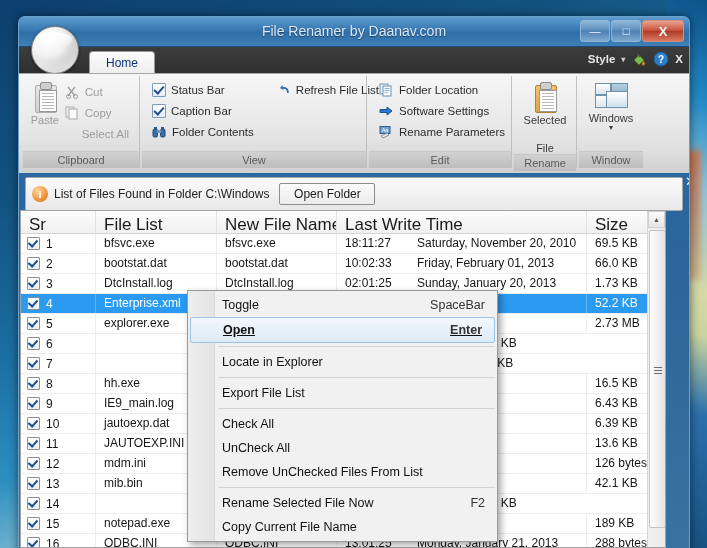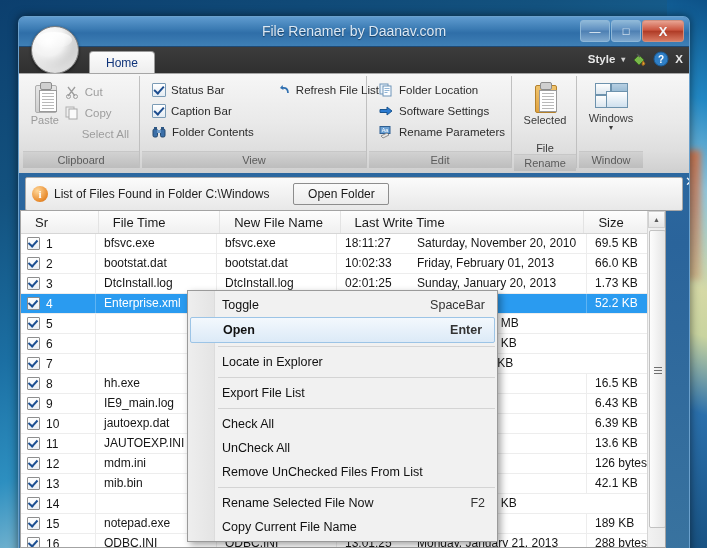--- a/index.html
+++ b/index.html
@@ -155,43 +155,43 @@
     background:linear-gradient(180deg,#fbfbfb,#e8e8e8);
     border:1px solid #a8a8a8;border-radius:2px;
     display:flex;align-items:center;padding:0 6px;box-sizing:border-box;position:relative;
   }
   #infobar .i-ico{
     width:16px;height:16px;border-radius:50%;margin-right:6px;flex:none;
     background:radial-gradient(circle at 35% 30%,#ffd79a,#e8892a 70%,#b5641a);
     color:#fff;font-size:11px;font-weight:bold;text-align:center;line-height:16px;
     font-family:"Liberation Serif",serif;
   }
-  #infobar .i-txt{color:#222;font-size:12px;margin-right:24px;white-space:nowrap;}
+  #infobar .i-txt{color:#222;font-size:12px;margin-right:10px;white-space:nowrap;}
   #open-folder-btn{
     height:22px;min-width:96px;padding:0 12px;
     background:linear-gradient(180deg,#fbfbfb,#ececec);
     border:1px solid #8d8d8d;border-radius:2px;
     font-size:12px;color:#1a1a1a;cursor:pointer;
   }
   #infobar-close{
     position:absolute;right:-14px;top:-4px;color:#ffffff;font-size:13px;cursor:pointer;
   }
   
   #listwrap{
     position:absolute;left:20px;top:210px;width:646px;height:338px;
     background:#fff;border:1px solid #a3a3a3;box-sizing:border-box;overflow:hidden;
   }
   #thead{
     display:flex;height:22px;
     background:linear-gradient(180deg,#fdfdfd,#f0f0f0);
     border-bottom:1px solid #d6d6d6;
   }
   #thead .th{
-    font-size:13px;color:#1a1a1a;padding:4px 2px 0 8px;box-sizing:border-box;
-    border-right:1px solid #e3e3e3;overflow:hidden;white-space:nowrap;cursor:pointer;margin-left:6px;
+    font-size:17px;color:#1a1a1a;padding:4px 2px 0 8px;box-sizing:border-box;
+    border-right:1px solid #e3e3e3;overflow:hidden;white-space:nowrap;cursor:pointer;
   }
   .c-sr{width:75px;}
   .c-fn{width:121px;}
   .c-nfn{width:120px;}
   .c-lwt{width:250px;}
   .c-sz{width:78px;border-right:none !important;}
   .row{display:flex;height:19px;align-items:center;border-bottom:1px solid #ededed;}
   .row.sel{background:#2a9bf0;color:#fff;}
   .cell{font-size:12px;color:#161616;padding-left:8px;box-sizing:border-box;
         white-space:nowrap;overflow:hidden;border-right:1px solid #ededed;height:19px;line-height:18px;}
@@ -238,21 +238,21 @@
     background:linear-gradient(90deg,#eeeeee,#e4e4e4);border-right:1px solid #dcdcdc;
   }
   .mi{
     position:relative;height:24px;display:flex;align-items:center;
     padding-left:34px;padding-right:12px;font-size:12.5px;color:#111;cursor:pointer;z-index:2;gap:47px;
   }
   .mi .accel{margin-left:auto;color:#333;font-size:12.5px;}
   .mi.hl{
     background:linear-gradient(180deg,#f3f8fd,#dceaf7);
     border:1px solid #9cc4e6;border-radius:2px;margin:0 2px;
-    padding-left:32px;font-weight:bold;
+    padding-left:32px;font-weight:bold;text-decoration:underline;
   }
   .mi.hl .accel{font-weight:bold;padding-left:43px;}
   .msep{height:1px;background:#d4d4d4;margin:3px 2px 3px 30px;z-index:2;position:relative;}
 </style>
 </head>
 <body>
 
 <div id="desktop">
   <div class="swoosh1"></div>
   <div class="swoosh2"></div>
@@ -457,21 +457,21 @@
     <div class="i-ico">i</div>
     <div class="i-txt">List of Files Found in Folder C:\Windows</div>
     <button id="open-folder-btn">Open Folder</button>
     <span id="infobar-close">✕</span>
   </div>
 </div>
 
 <div id="listwrap">
   <div id="thead">
     <div class="th c-sr">Sr</div>
-    <div class="th c-fn">File Time</div>
+    <div class="th c-fn">File List</div>
     <div class="th c-nfn">New File Name</div>
     <div class="th c-lwt">Last Write Time</div>
     <div class="th c-sz">Size</div>
   </div>
   <div id="tbody">
       <div class="row">
         <div class="cell c-sr">
           <span class="cb"></span>
           <span>1</span>
         </div>
@@ -520,20 +520,21 @@
           <span class="lwt-time"></span>
           <span>2009</span>
         </div>
         <div class="cell c-sz">52.2 KB</div>
       </div>
       <div class="row">
         <div class="cell c-sr">
           <span class="cb"></span>
           <span>5</span>
         </div>
+        <div class="cell c-fn">explorer.exe</div>
         <div class="cell c-nfn"></div>
         <div class="cell c-lwt">
           <span class="lwt-time"></span>
           <span>er 20, 2010</span>
         </div>
         <div class="cell c-sz">2.73 MB</div>
       </div>
       <div class="row">
         <div class="cell c-sr">
           <span class="cb"></span>

